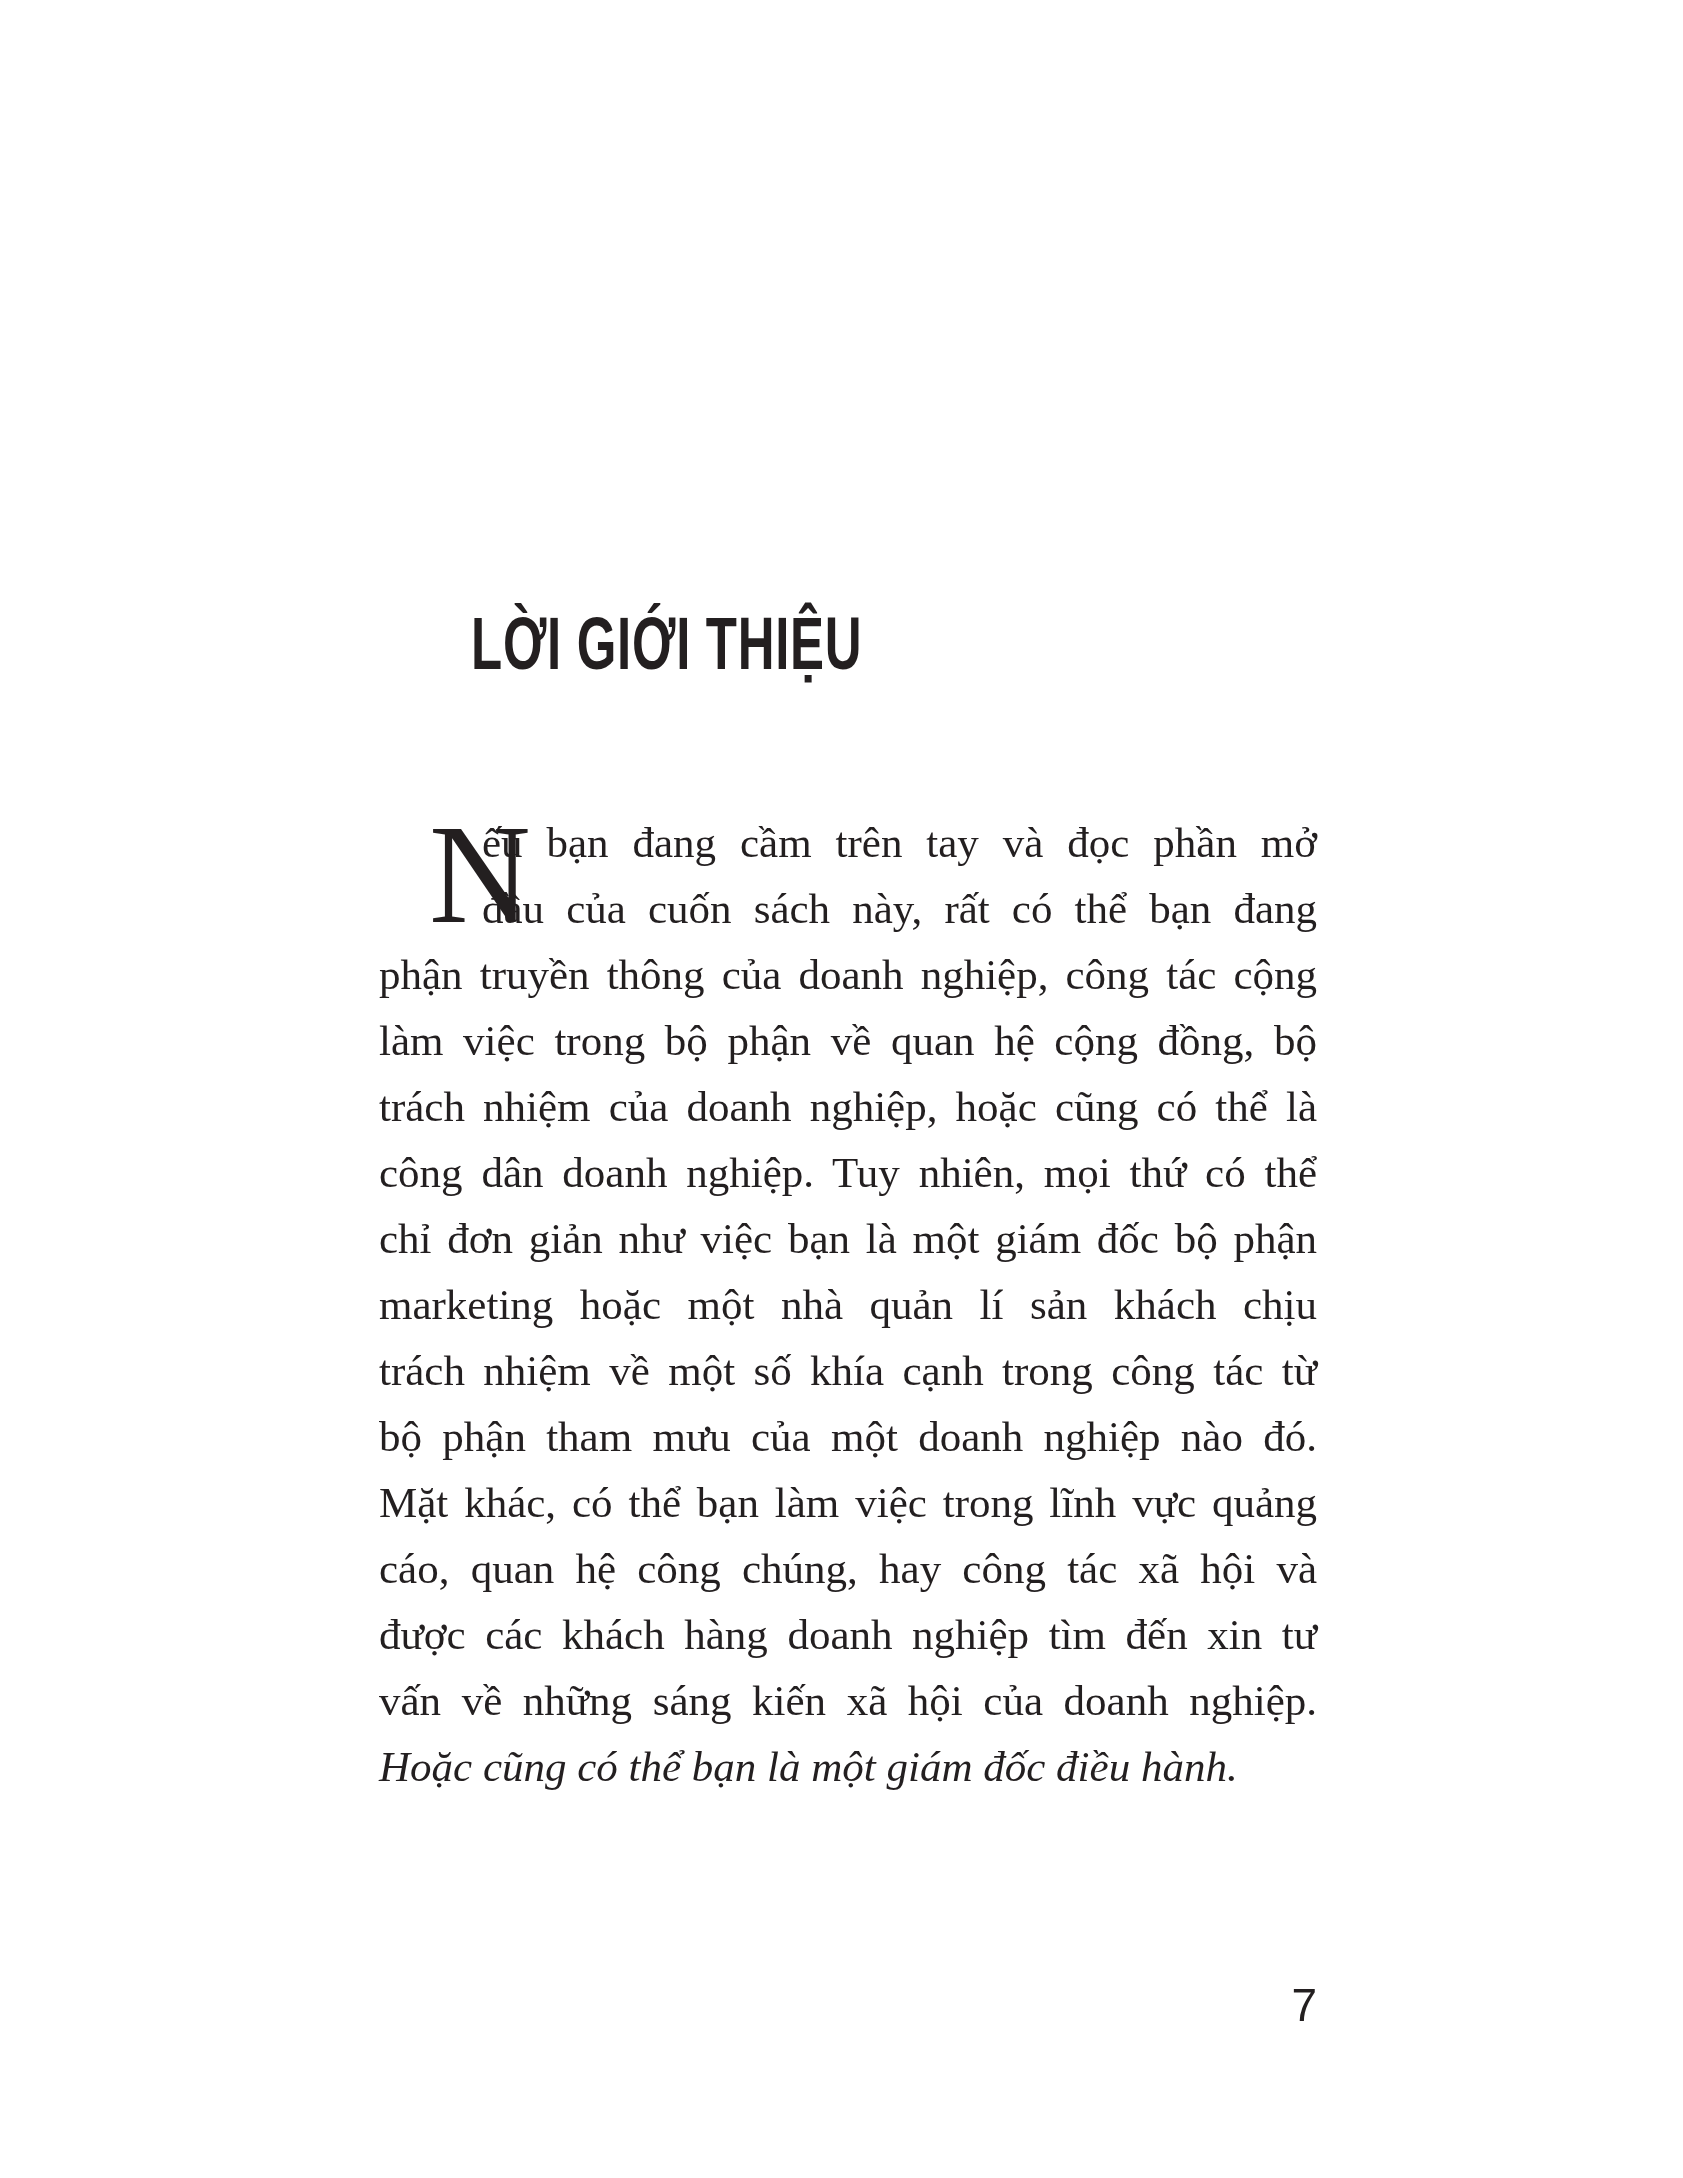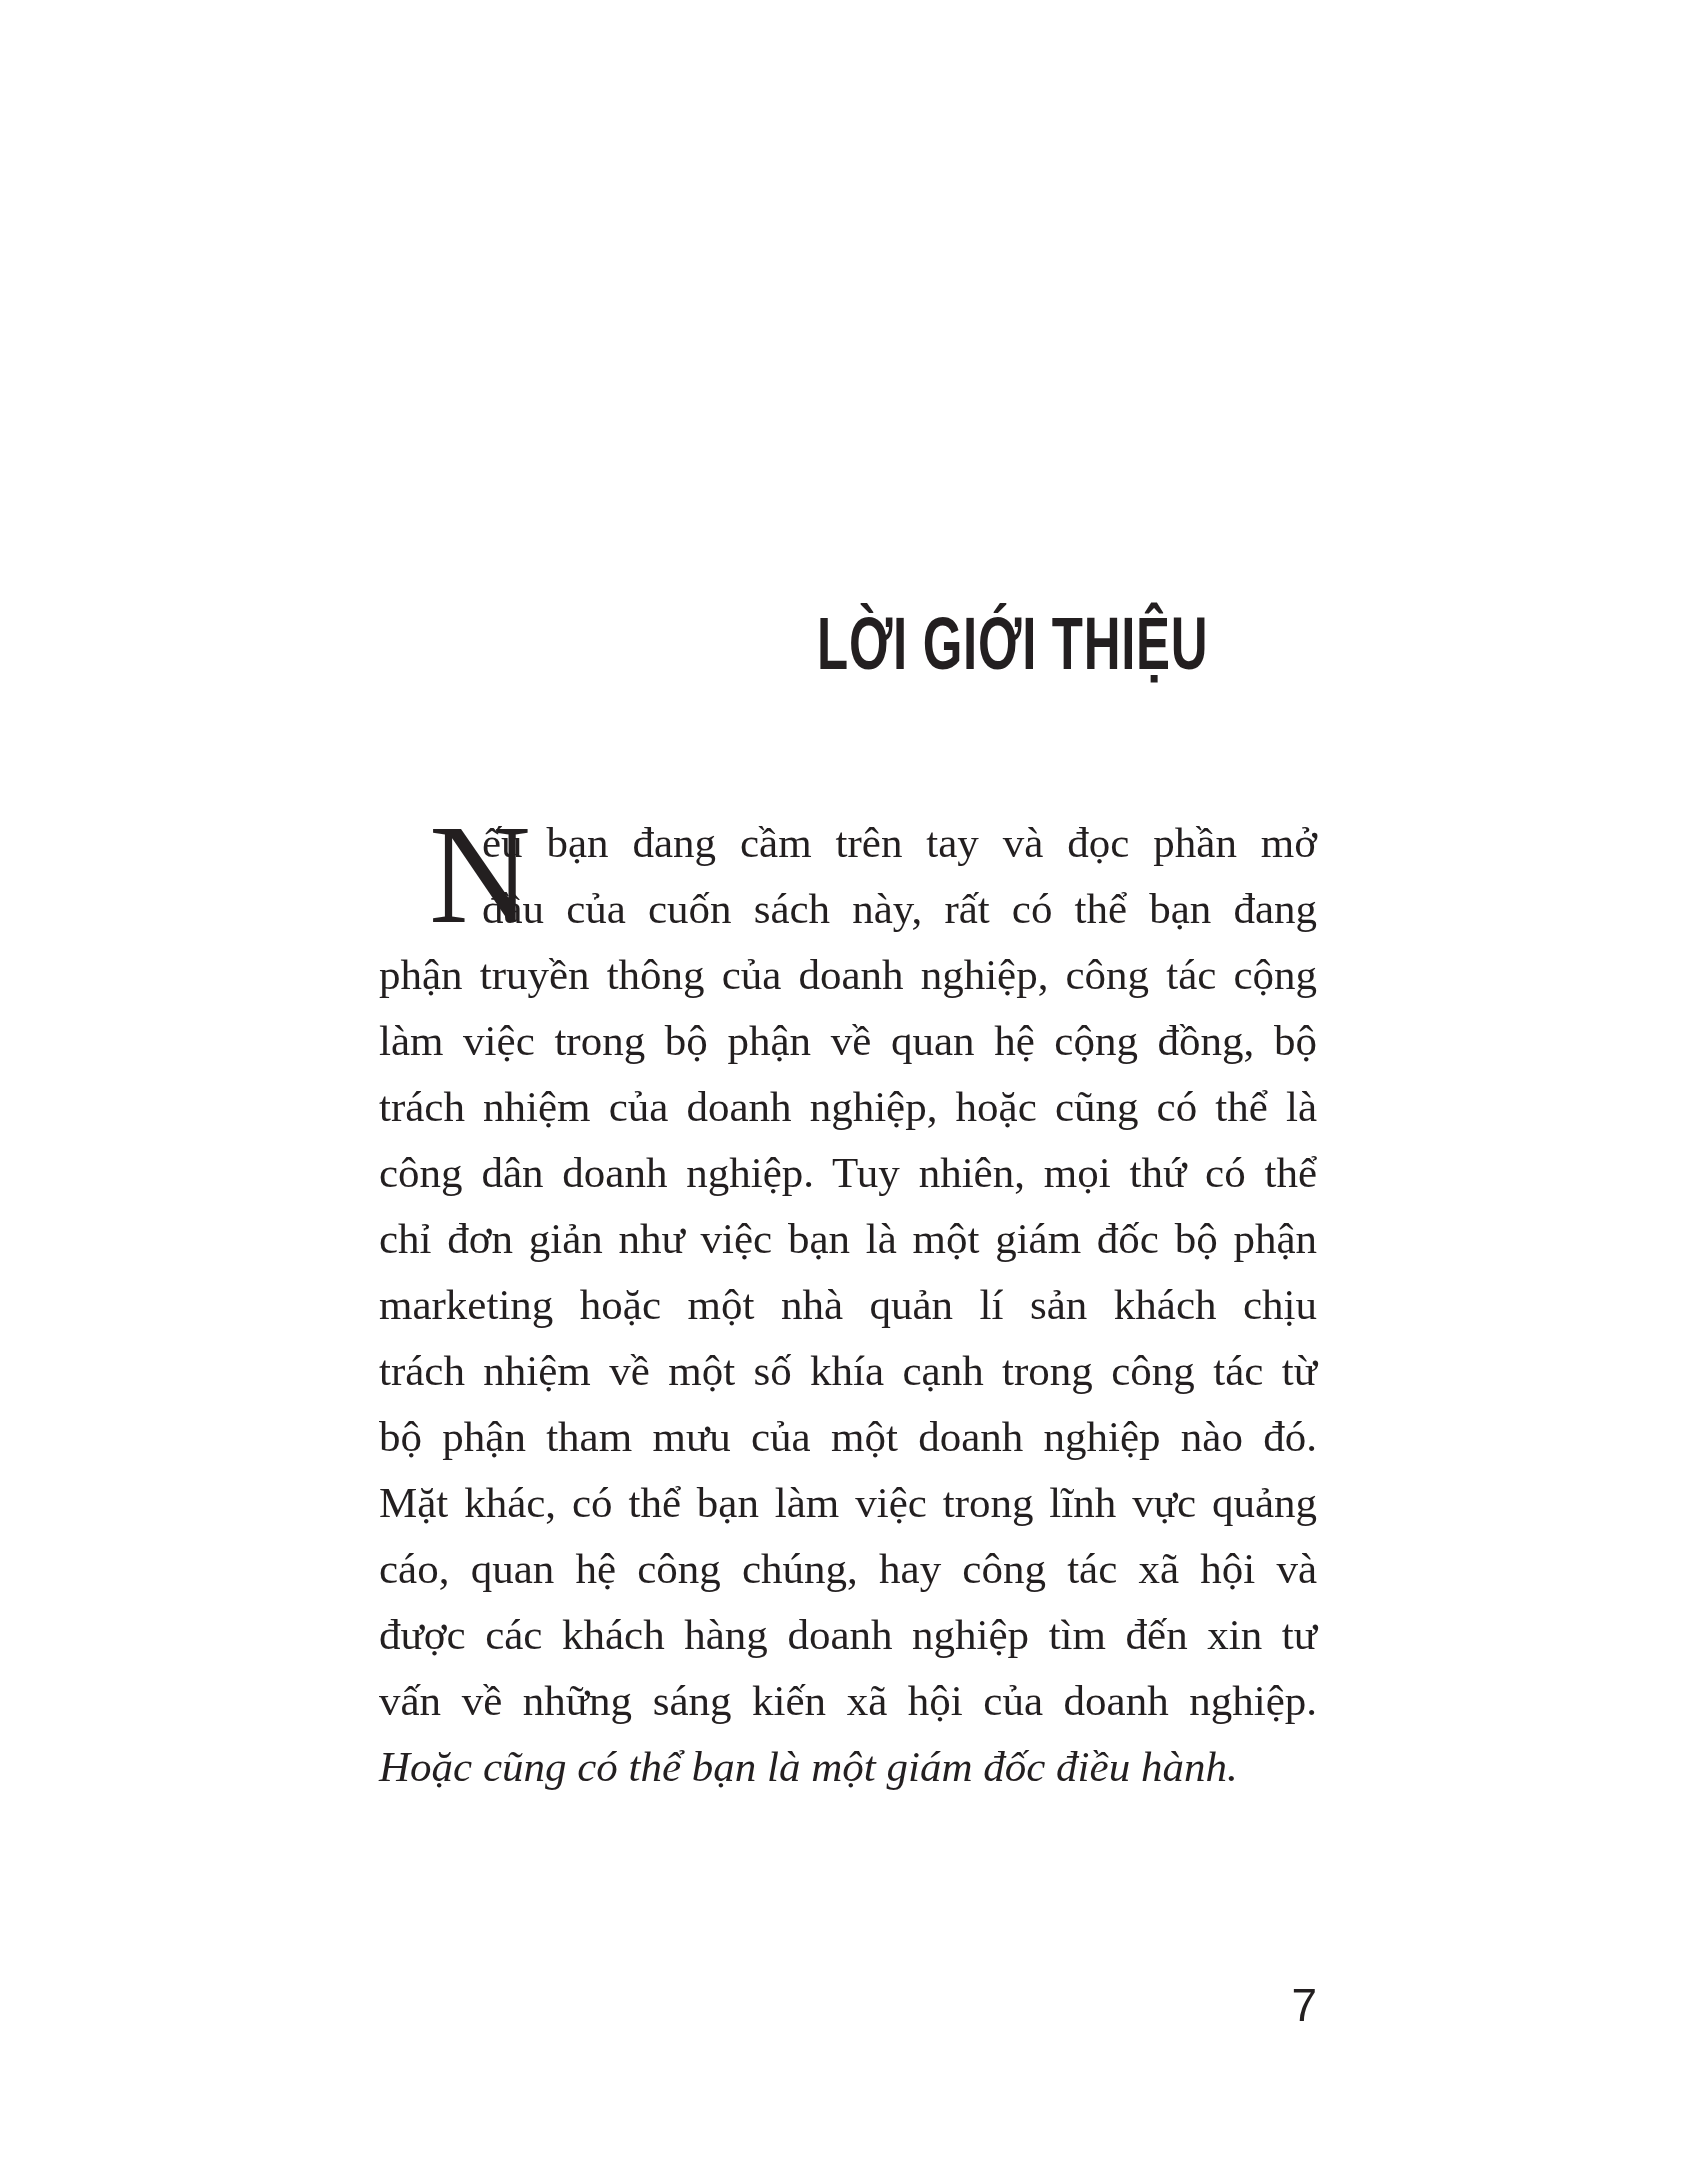--- a/index.html
+++ b/index.html
@@ -12,23 +12,23 @@
     width: 1683px;
     height: 2178px;
     background: #ffffff;
     color: #231f20;
     font-family: "Liberation Serif", serif;
     overflow: hidden;
   }
   .title-wrap {
     position: absolute;
     top: 606px;
-    left: 362px;
+    left: 379px;
     width: 938px;
-    text-align: right;
+    text-align: left;
   }
   .title-text {
     display: inline-block;
     font-family: "Liberation Sans", sans-serif;
     font-weight: bold;
     font-size: 75px;
     line-height: 1;
     letter-spacing: 1px;
     transform: scaleX(0.68);
     transform-origin: 50% 50%;

